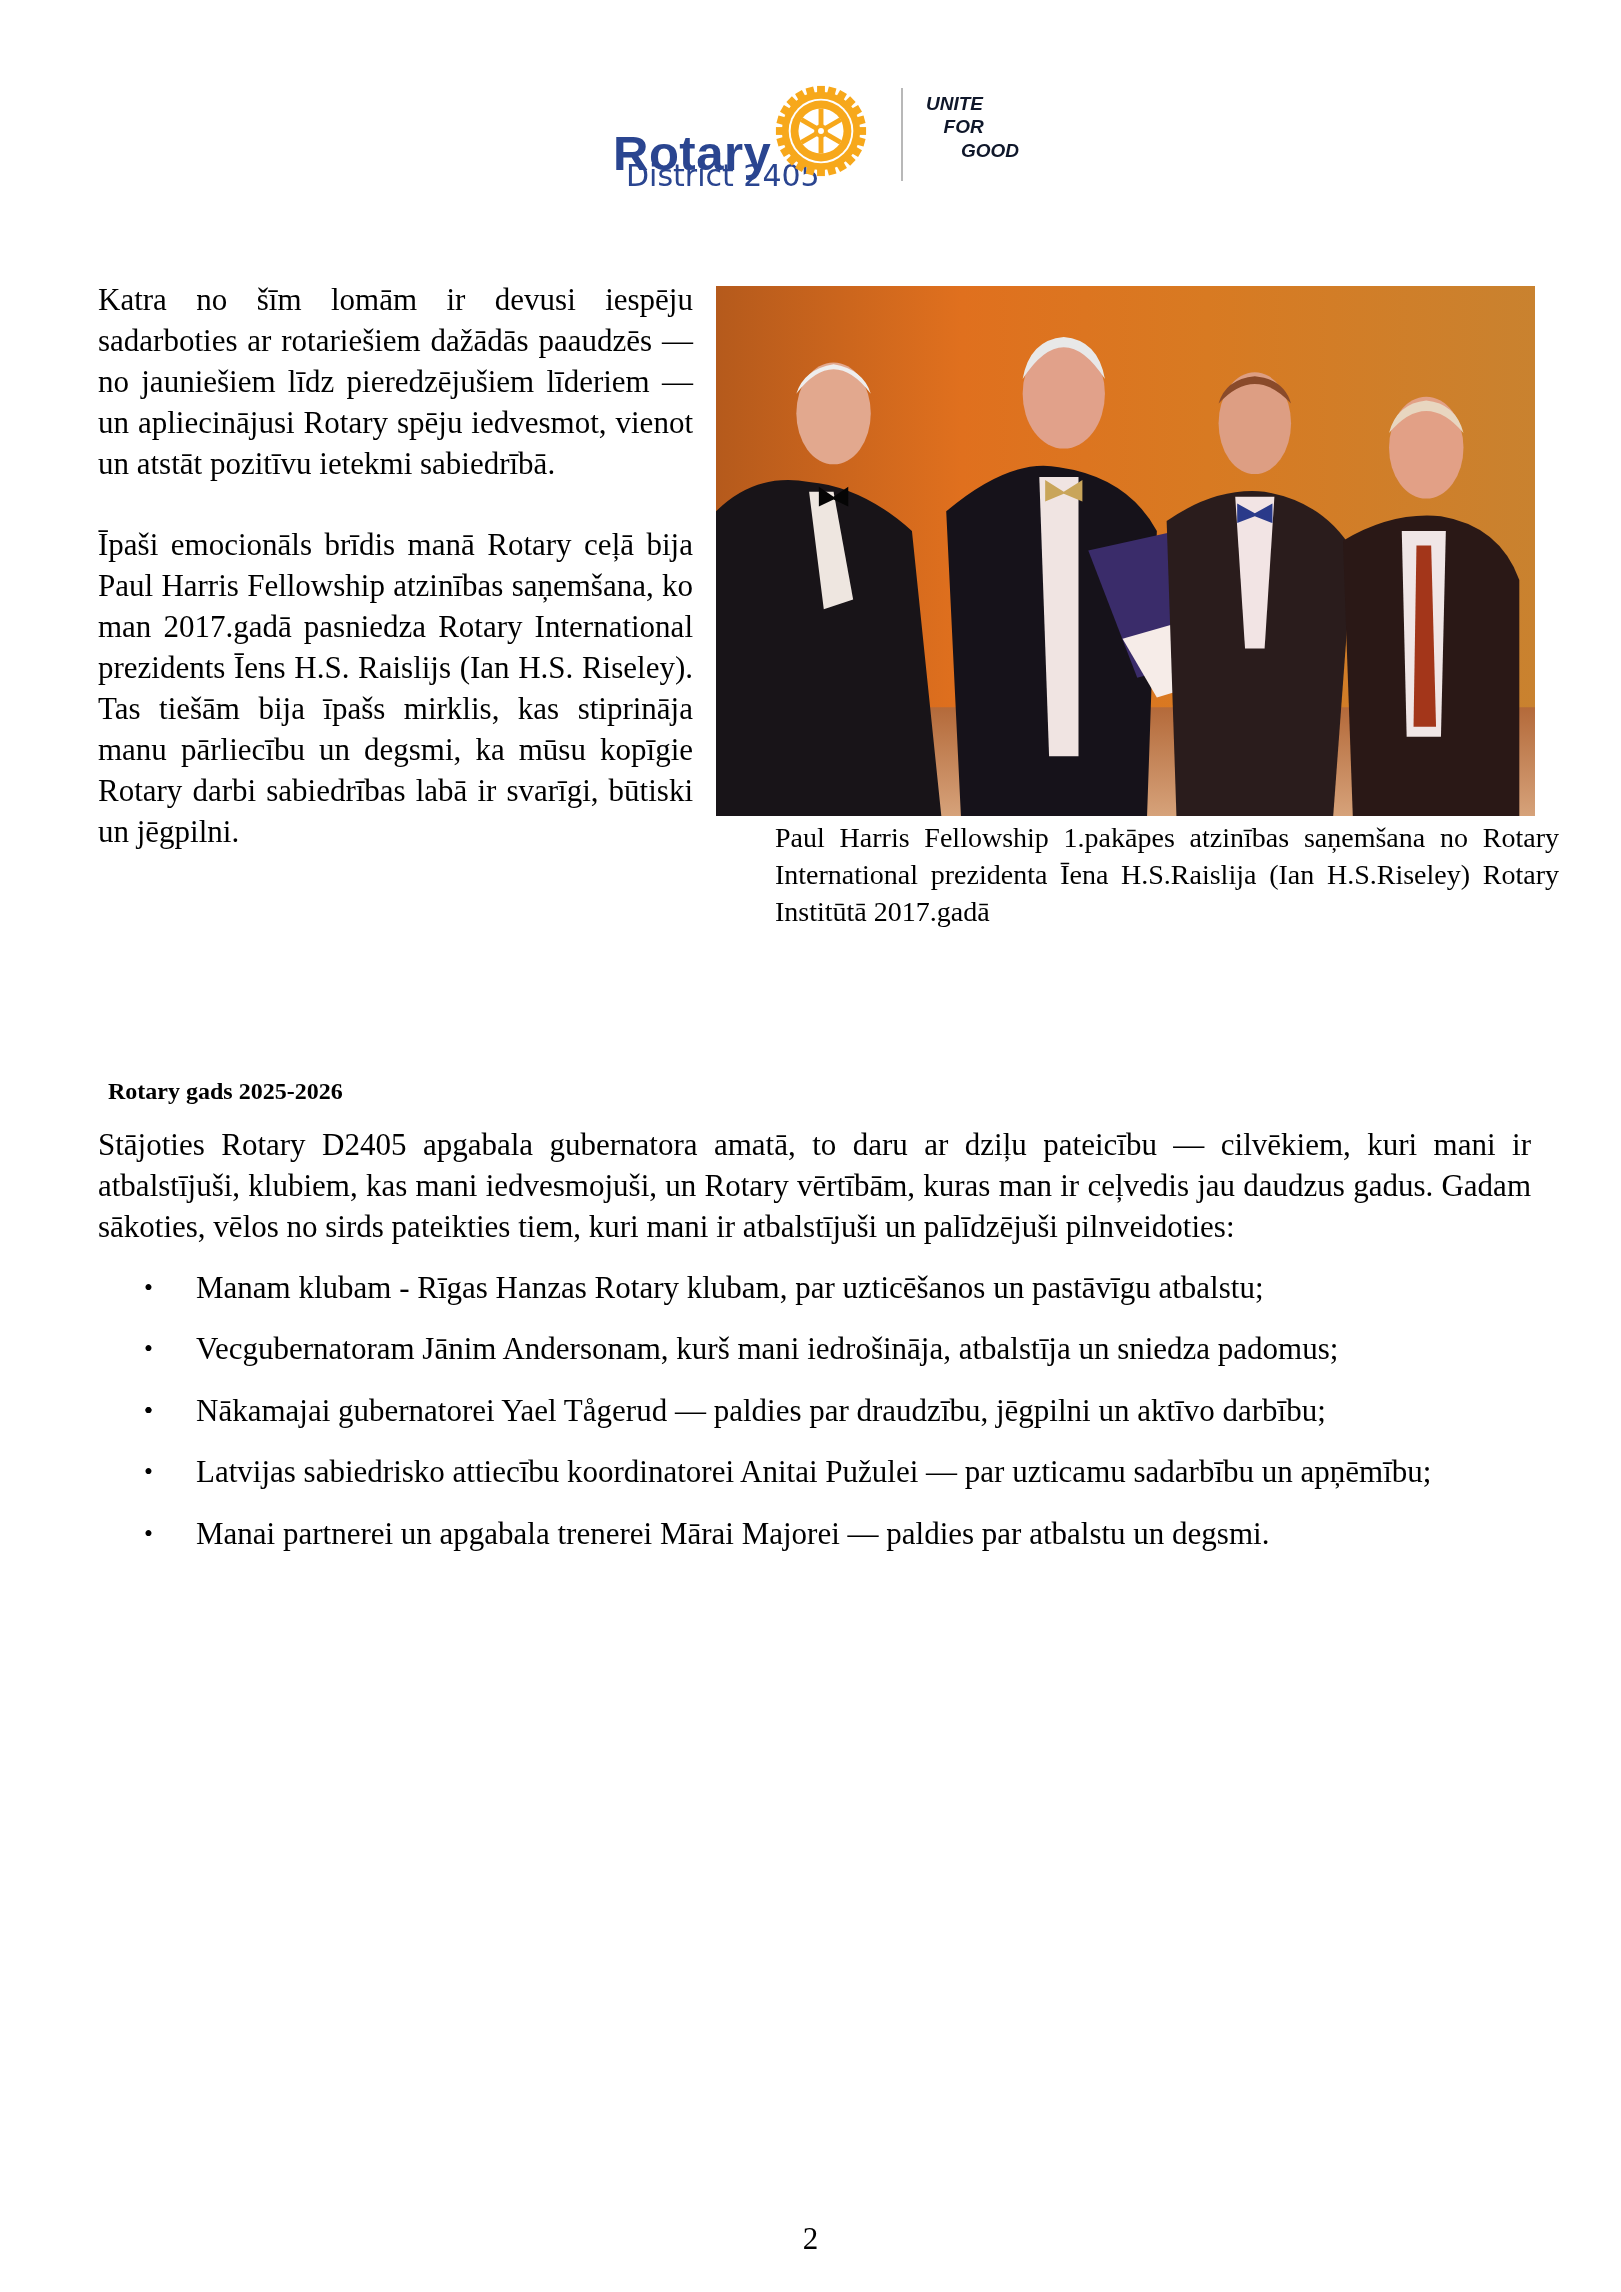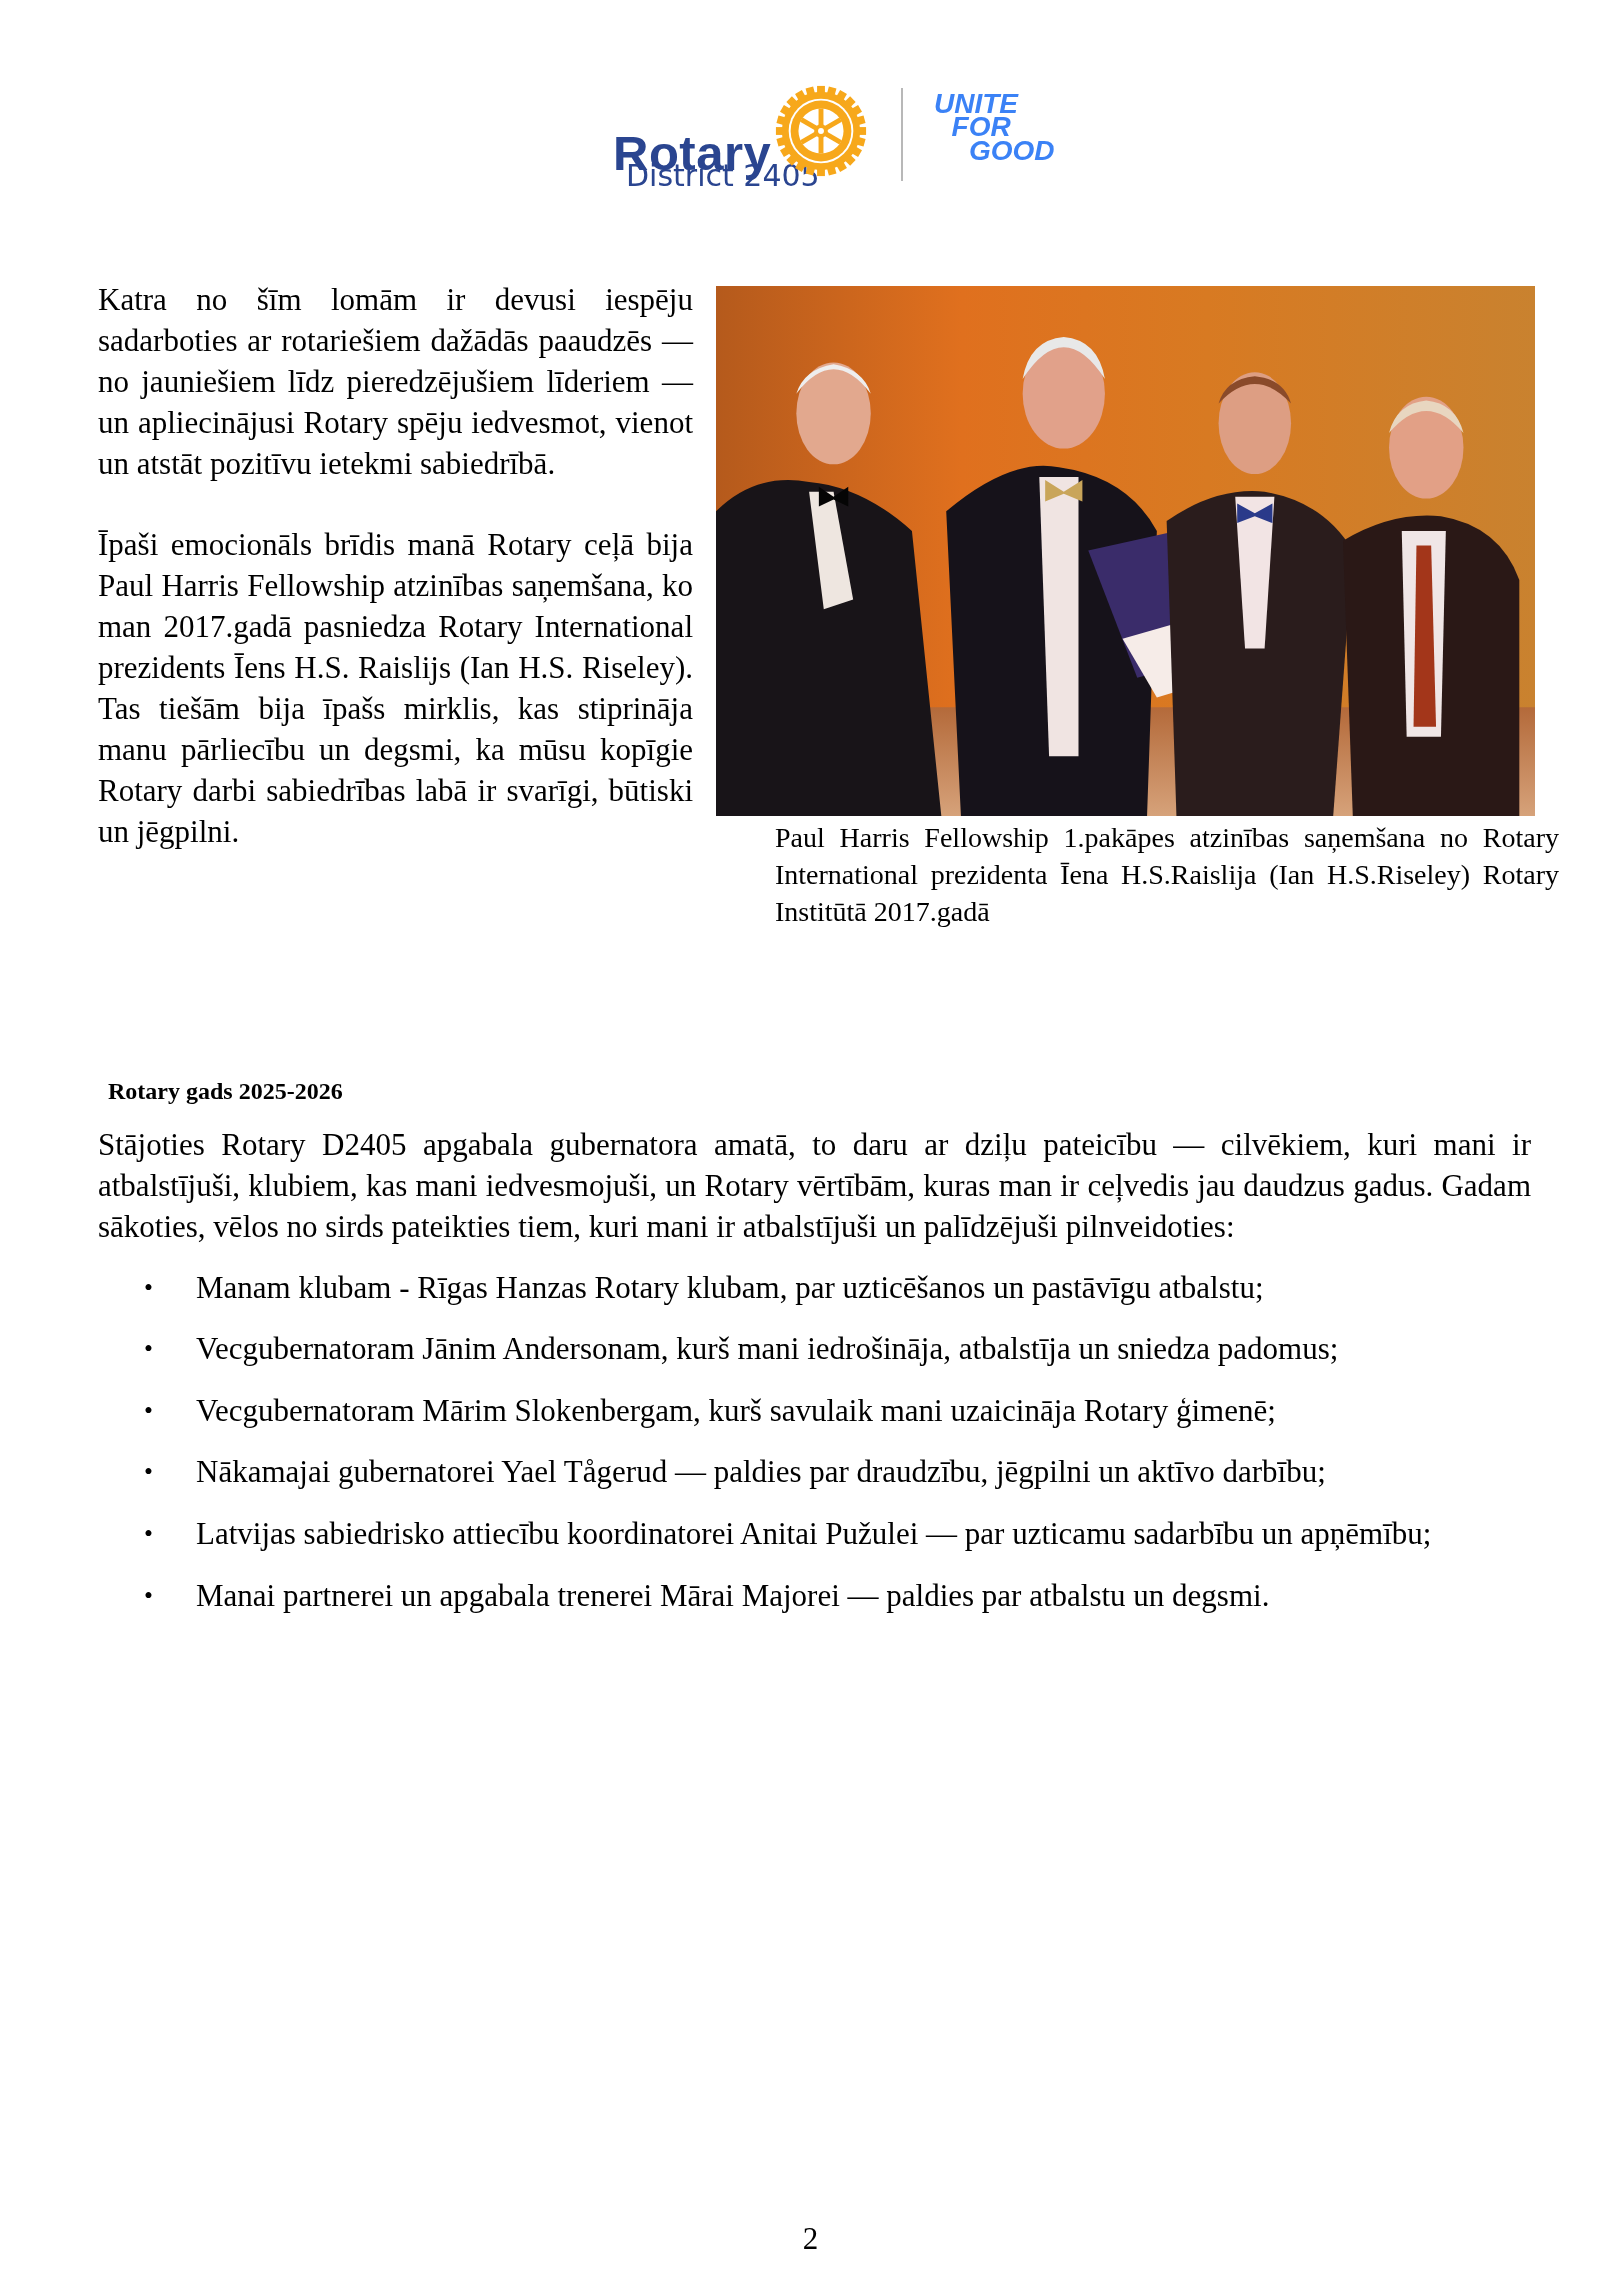--- a/index.html
+++ b/index.html
@@ -7,22 +7,22 @@
          font-family: "Liberation Serif", "DejaVu Serif", serif; color: #000; }
 
   
   .logo { position: absolute; left: 578px; top: 78px; width: 470px; height: 108px; }
   .logo-rotary { position: absolute; left: 35px; top: 19.6px; font-family: "Liberation Sans", "DejaVu Sans", sans-serif;
                  font-weight: bold; font-size: 49px; color: #2a4590; letter-spacing: 0.5px; margin-top: 27px; }
   .logo-district { position: absolute; left: 0px; top: 80px; font-family: "DejaVu Sans", "Liberation Sans", sans-serif;
                    font-size: 30px; color: #2a4590; margin-left: 48px; }
   .logo-wheel { position: absolute; left: 194px; top: 3.9px; width: 98px; height: 98px; }
   .logo-divider { position: absolute; left: 323px; top: 9.8px; width: 2px; height: 93px; background: #b8b8b8; }
-  .logo-tagline { position: absolute; left: 356px; top: 13.7px; font-family: "Liberation Sans", "DejaVu Sans", sans-serif;
-                  font-weight: bold; font-style: italic; font-size: 28px; line-height: 23.5px; color: #3b82f6; }
+  .logo-tagline { position: absolute; left: 348px; top: 13.7px; font-family: "Liberation Sans", "DejaVu Sans", sans-serif;
+                  font-weight: bold; font-style: italic; font-size: 19px; line-height: 23.5px; color: #0f172a; }
   .logo-tagline div:nth-child(2) { padding-left: 17.6px; }
   .logo-tagline div:nth-child(3) { padding-left: 35px; text-align: right; }
 
   
   .col-left { position: absolute; left: 98px; top: 279px; width: 595px;
               font-size: 31px; line-height: 41px; text-align: justify; }
   .col-left p { margin: 0 0 40px 0; }
   .col-left p:last-child { margin-bottom: 12px; font-family: Liberation Serif, serif; }
 
   .photo { position: absolute; left: 716px; top: 286px; width: 819px; height: 530px; overflow: hidden; }
@@ -156,21 +156,21 @@
 </div>
 
 <div class="caption">Paul Harris Fellowship 1.pakāpes atzinības saņemšana no Rotary International prezidenta Īena H.S.Raislija (Ian H.S.Riseley) Rotary Institūtā 2017.gadā</div>
 
 <div class="section">
   <h2>Rotary gads 2025-2026</h2>
   <p class="intro">Stājoties Rotary D2405 apgabala gubernatora amatā, to daru ar dziļu pateicību — cilvēkiem, kuri mani ir atbalstījuši, klubiem, kas mani iedvesmojuši, un Rotary vērtībām, kuras man ir ceļvedis jau daudzus gadus. Gadam sākoties, vēlos no sirds pateikties tiem, kuri mani ir atbalstījuši un palīdzējuši pilnveidoties:</p>
   <ul>
     <li><span class="bullet">•</span><span>Manam klubam - Rīgas Hanzas Rotary klubam, par uzticēšanos un pastāvīgu atbalstu;</span></li>
     <li><span class="bullet">•</span><span>Vecgubernatoram Jānim Andersonam, kurš mani iedrošināja, atbalstīja un sniedza padomus;</span></li>
-    <li><span class="bullet">•</span><span>Vecgubernatoram Mārim Slokenbergam, kurš savulaik mani uzaicināja Rotary ģimenē;</span></li>
+    <li><span class="bullet">•</span></li>
     <li><span class="bullet">•</span><span>Nākamajai gubernatorei Yael Tågerud — paldies par draudzību, jēgpilni un aktīvo darbību;</span></li>
     <li><span class="bullet">•</span><span>Latvijas sabiedrisko attiecību koordinatorei Anitai Pužulei — par uzticamu sadarbību un apņēmību;</span></li>
     <li><span class="bullet">•</span><span>Manai partnerei un apgabala trenerei Mārai Majorei — paldies par atbalstu un degsmi.</span></li>
   </ul>
 </div>
 
 <div class="page-number">2</div>
 
 
 </body></html>

